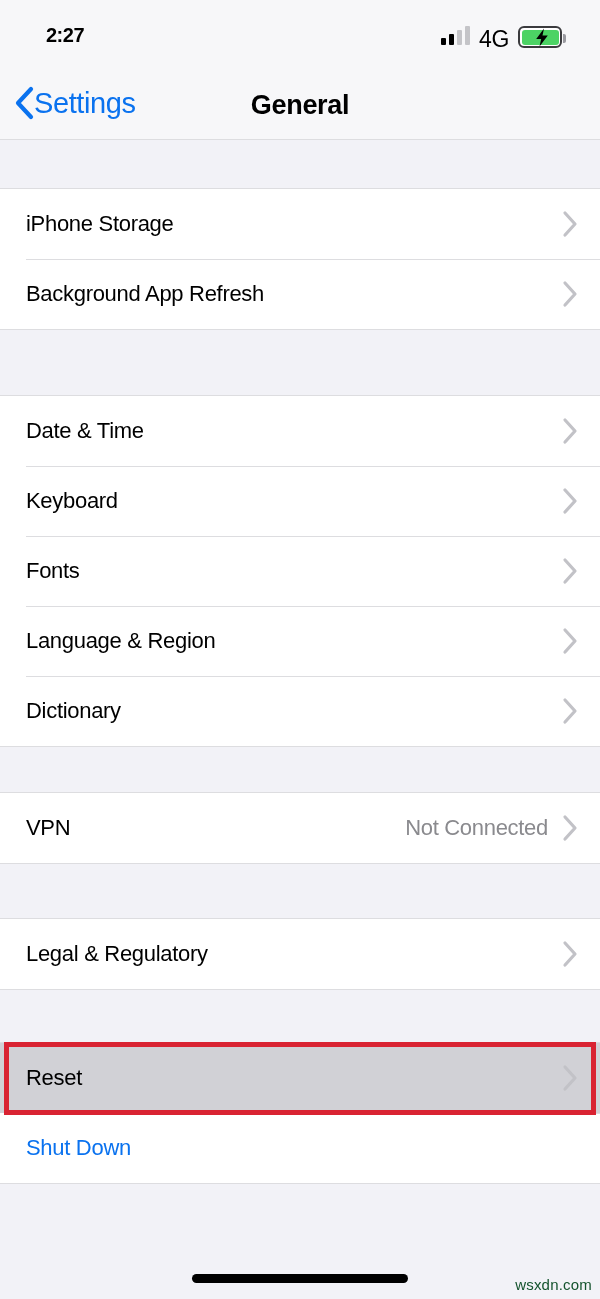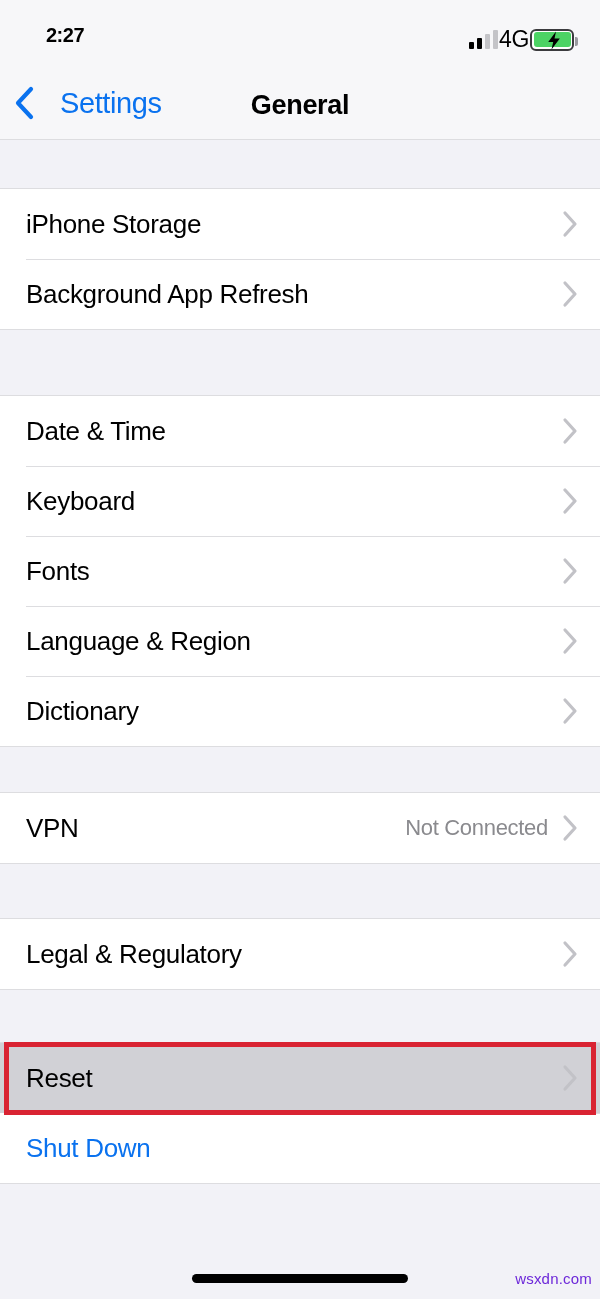--- a/index.html
+++ b/index.html
@@ -31,25 +31,25 @@
     position: absolute;
     left: 46px;
     top: 24px;
     font-size: 20px;
     font-weight: bold;
     color: #000000;
     letter-spacing: -0.5px;
   }
   .status-right {
     position: absolute;
-    right: 26px;
+    right: 38px;
     top: 26px;
     display: flex;
-    align-items: center;
-    gap: 1px;
+    align-items: flex-start;
+    gap: 9px;
   }
   .signal-bars {
     display: flex;
     align-items: flex-end;
     gap: 3px;
     height: 19px;
   }
   .signal-bars i {
     display: block;
     width: 5px;
@@ -110,21 +110,21 @@
     background: #F7F7F9;
     border-bottom: 1px solid #DDDDE0;
     box-sizing: border-box;
   }
   .back-button {
     position: absolute;
     left: 14px;
     top: 8px;
     display: flex;
     align-items: center;
-    gap: 26px;
+    gap: 0;
     cursor: pointer;
   }
   .back-chevron { display: block; width: 20px; height: 34px; }
   .back-label {
     font-size: 29px;
     color: #0A72EF;
     letter-spacing: -0.4px;
   }
   .nav-title {
     position: absolute;
@@ -161,21 +161,21 @@
   .row + .row::before {
     content: "";
     position: absolute;
     left: 26px;
     right: 0;
     top: 0;
     height: 1px;
     background: #DDDDE0;
   }
   .row-label {
-    font-size: 26px;
+    font-size: 22px;
     color: #000000;
     letter-spacing: -0.3px;
     flex: 0 0 auto;
     text-align: right;
   }
   .row-label.link { color: #0A72EF; }
   .row-value {
     margin-left: auto;
     font-size: 22px;
     color: #8A8A8E;
@@ -207,23 +207,23 @@
     transform: translateX(-50%);
     bottom: 16px;
     width: 216px;
     height: 9px;
     border-radius: 5px;
     background: #000000;
   }
   .watermark {
     position: absolute;
     right: 8px;
-    bottom: 12px;
+    bottom: 6px;
     font-size: 15px;
-    color: #6d28d9;
+    color: #14532d;
     letter-spacing: 0.2px;
   }
 </style>
 </head>
 <body>
 
 <div id="phone">
 
   <div class="status-bar">
     <div class="status-time">2:27</div>

